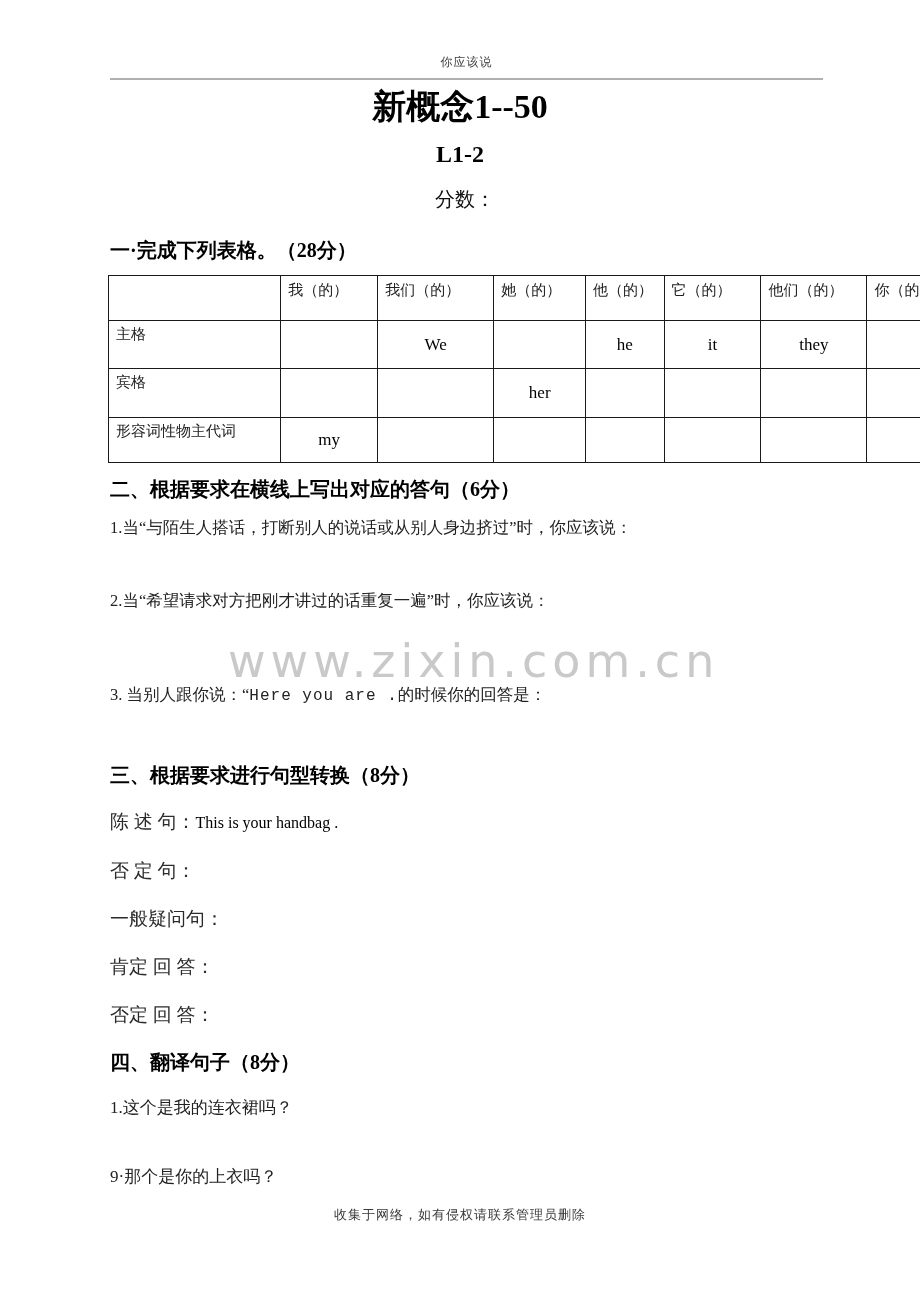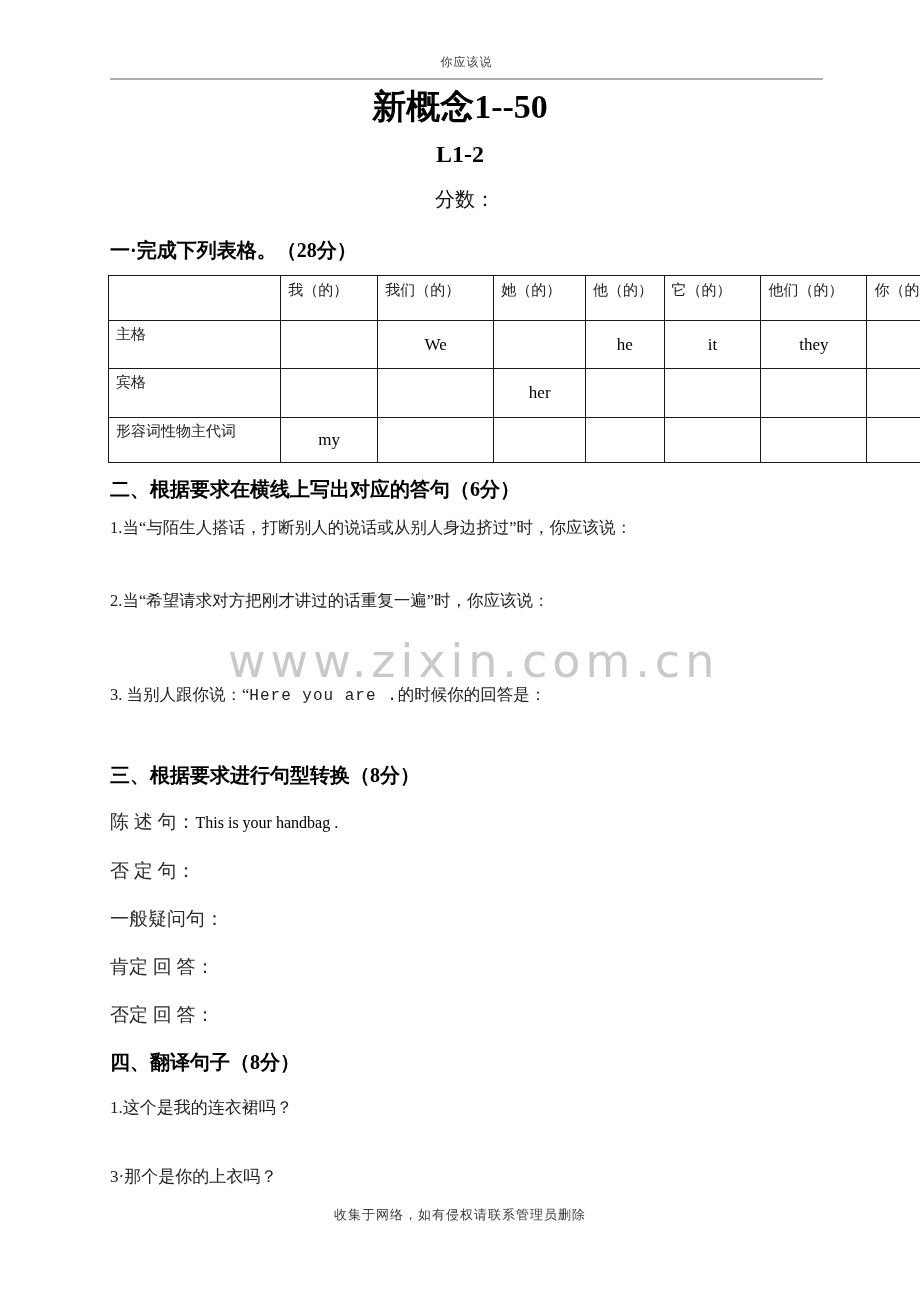--- a/index.html
+++ b/index.html
@@ -132,17 +132,17 @@
 
   <div class="abs sec-heading s3-heading">三、根据要求进行句型转换（8分）</div>
   <div class="abs s3-line s3-statement"><span>陈 述 句：</span><span class="en-serif">This is your handbag .</span></div>
   <div class="abs s3-line s3-l1">否 定 句：</div>
   <div class="abs s3-line s3-l2">一般疑问句：</div>
   <div class="abs s3-line s3-l3">肯定 回 答：</div>
   <div class="abs s3-line s3-l4">否定 回 答：</div>
 
   <div class="abs sec-heading s4-heading">四、翻译句子（8分）</div>
   <div class="abs body-line s4-item1">1.这个是我的连衣裙吗？</div>
-  <div class="abs body-line s4-item2">3·那个是你的上衣吗？</div>
+  <div class="abs body-line s4-item2">9·那个是你的上衣吗？</div>
 
   <div class="abs doc-footer">收集于网络，如有侵权请联系管理员删除</div>
 
 </div>
 
 </body></html>

